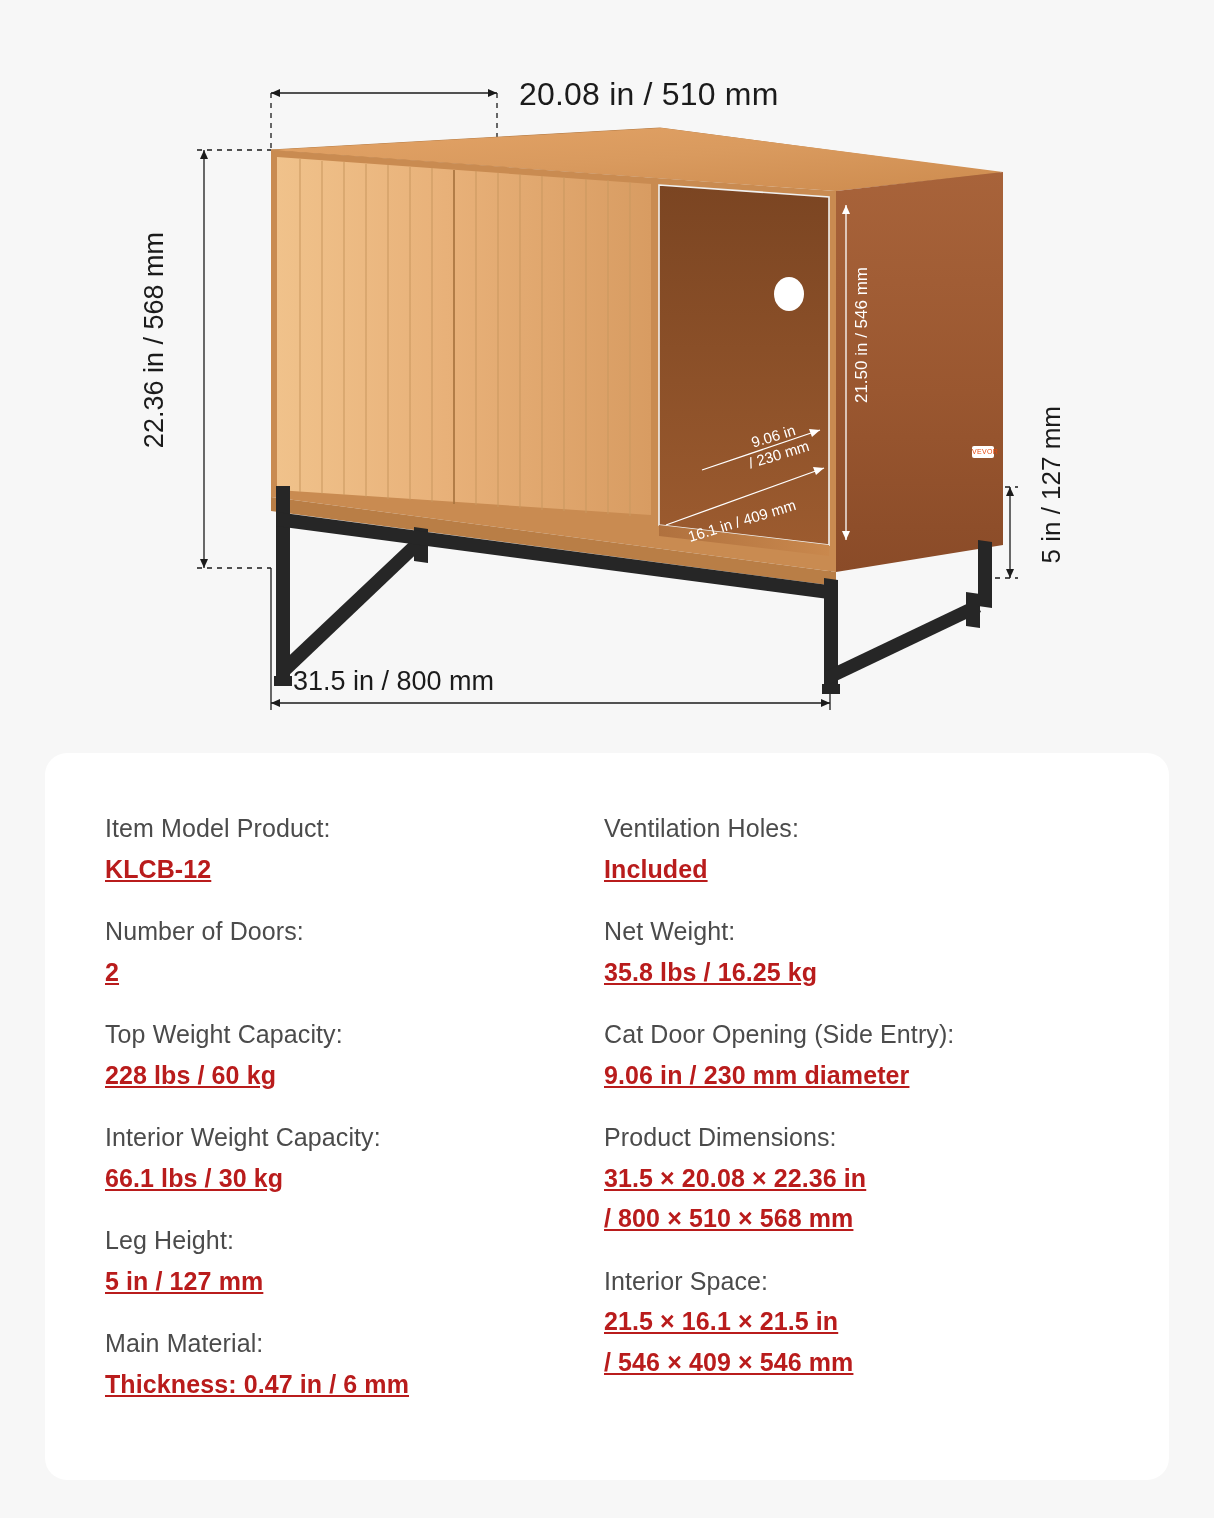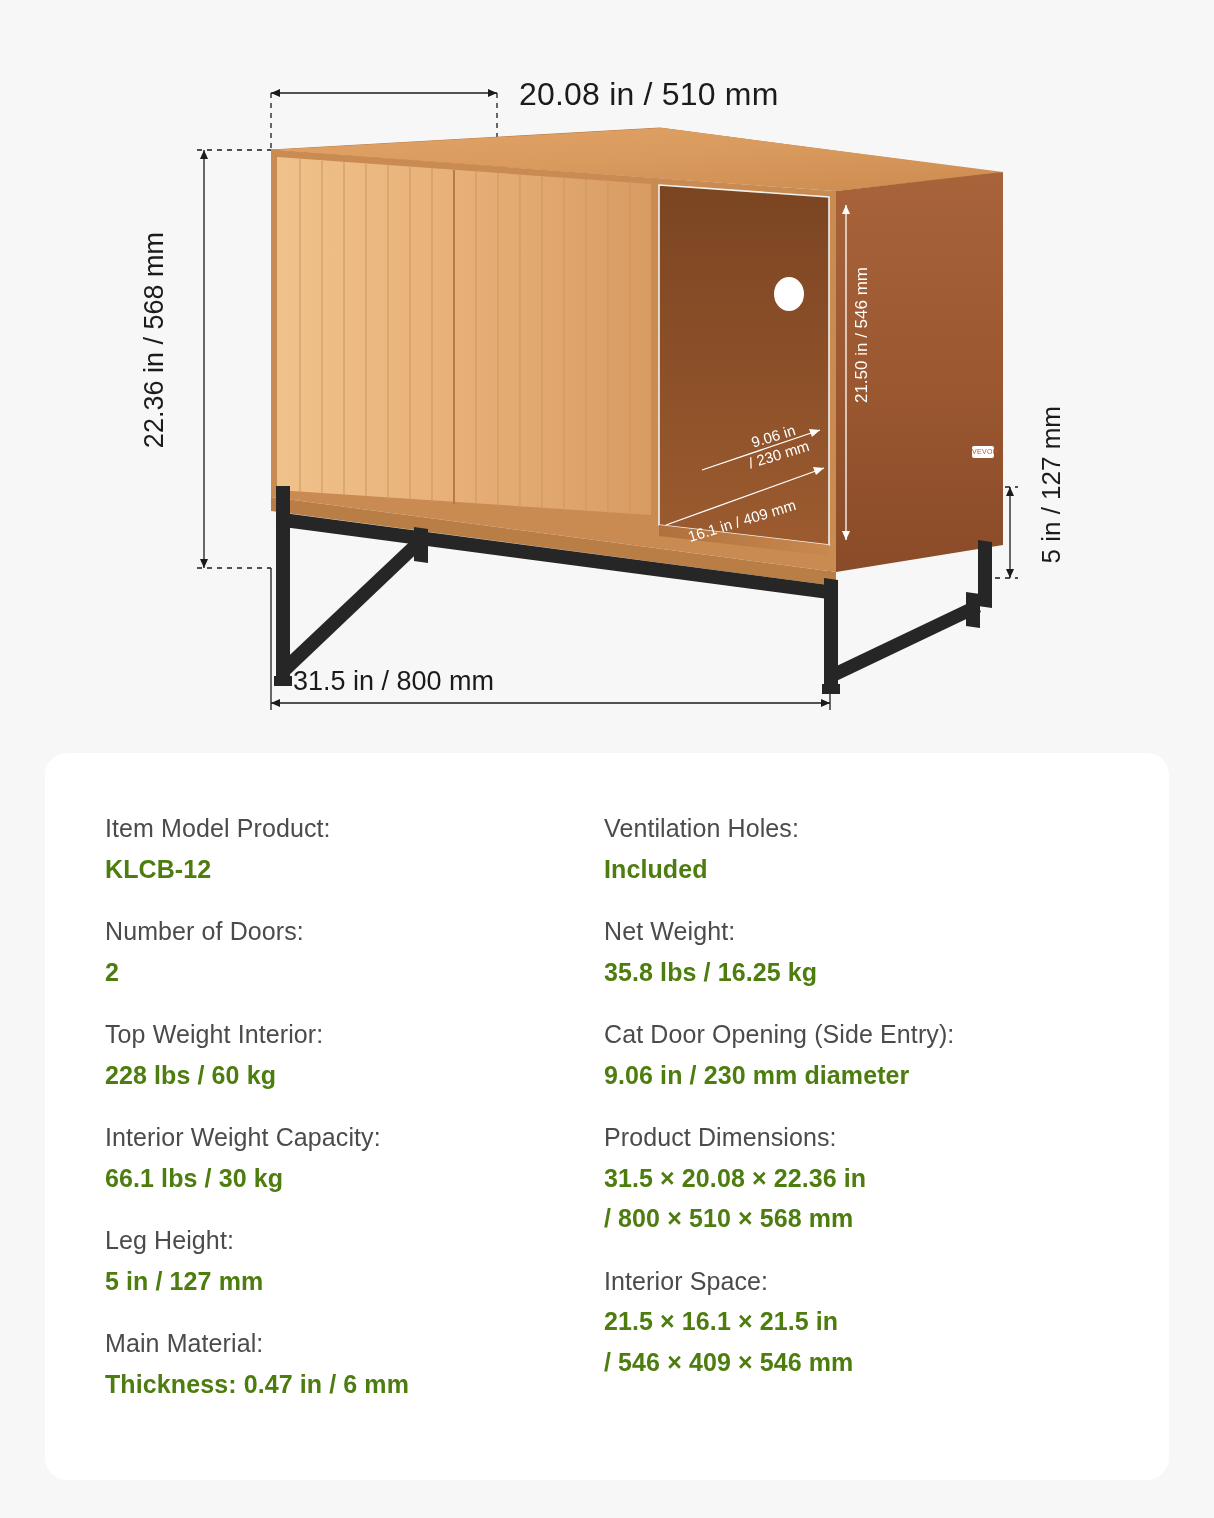--- a/index.html
+++ b/index.html
@@ -132,23 +132,24 @@
   }
   .spec-label {
     font-size: 25px;
     color: #4b4b4b;
     line-height: 1.62;
     letter-spacing: 0.1px;
   }
   .spec-value {
     font-size: 25px;
     font-weight: bold;
-    color: #4d7c0f;
+    color: #b91c1c;
     line-height: 1.62;
     letter-spacing: 0.1px;
+    text-decoration: underline;
   }
 </style>
 </head>
 <body>
 
 <div class="page">
 
   <div class="diagram">
     <svg width="1214" height="760" viewBox="0 0 1214 760" xmlns="http://www.w3.org/2000/svg">
       <defs>
@@ -299,21 +300,21 @@
           <div class="spec-label">Item Model Product:</div>
           <div class="spec-value">KLCB-12</div>
         </div>
 
         <div class="spec">
           <div class="spec-label">Number of Doors:</div>
           <div class="spec-value">2</div>
         </div>
 
         <div class="spec">
-          <div class="spec-label">Top Weight Interior:</div>
+          <div class="spec-label">Top Weight Capacity:</div>
           <div class="spec-value">228 lbs / 60 kg</div>
         </div>
 
         <div class="spec">
           <div class="spec-label">Interior Weight Capacity:</div>
           <div class="spec-value">66.1 lbs / 30 kg</div>
         </div>
 
         <div class="spec">
           <div class="spec-label">Leg Height:</div>

